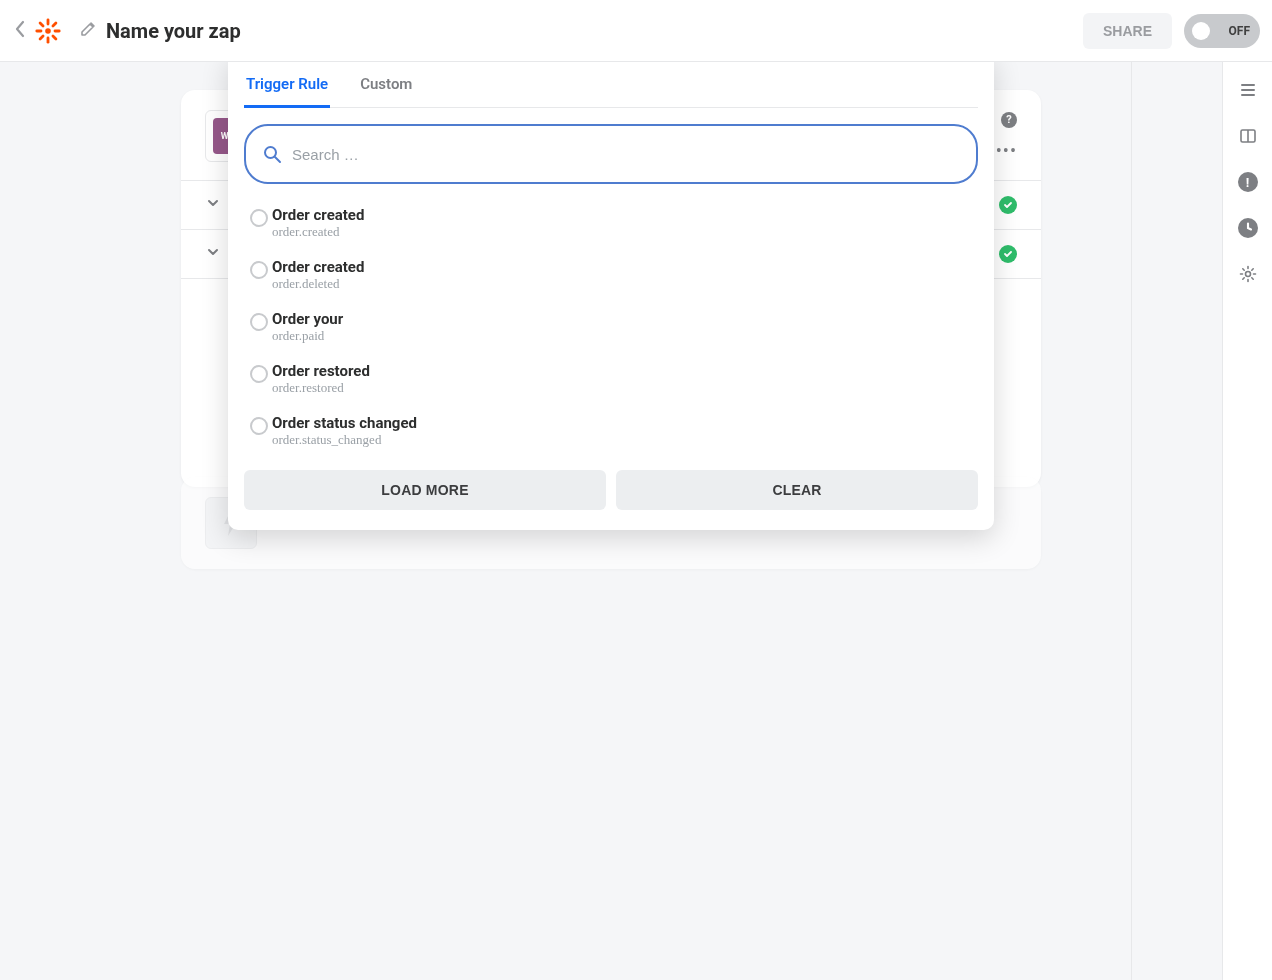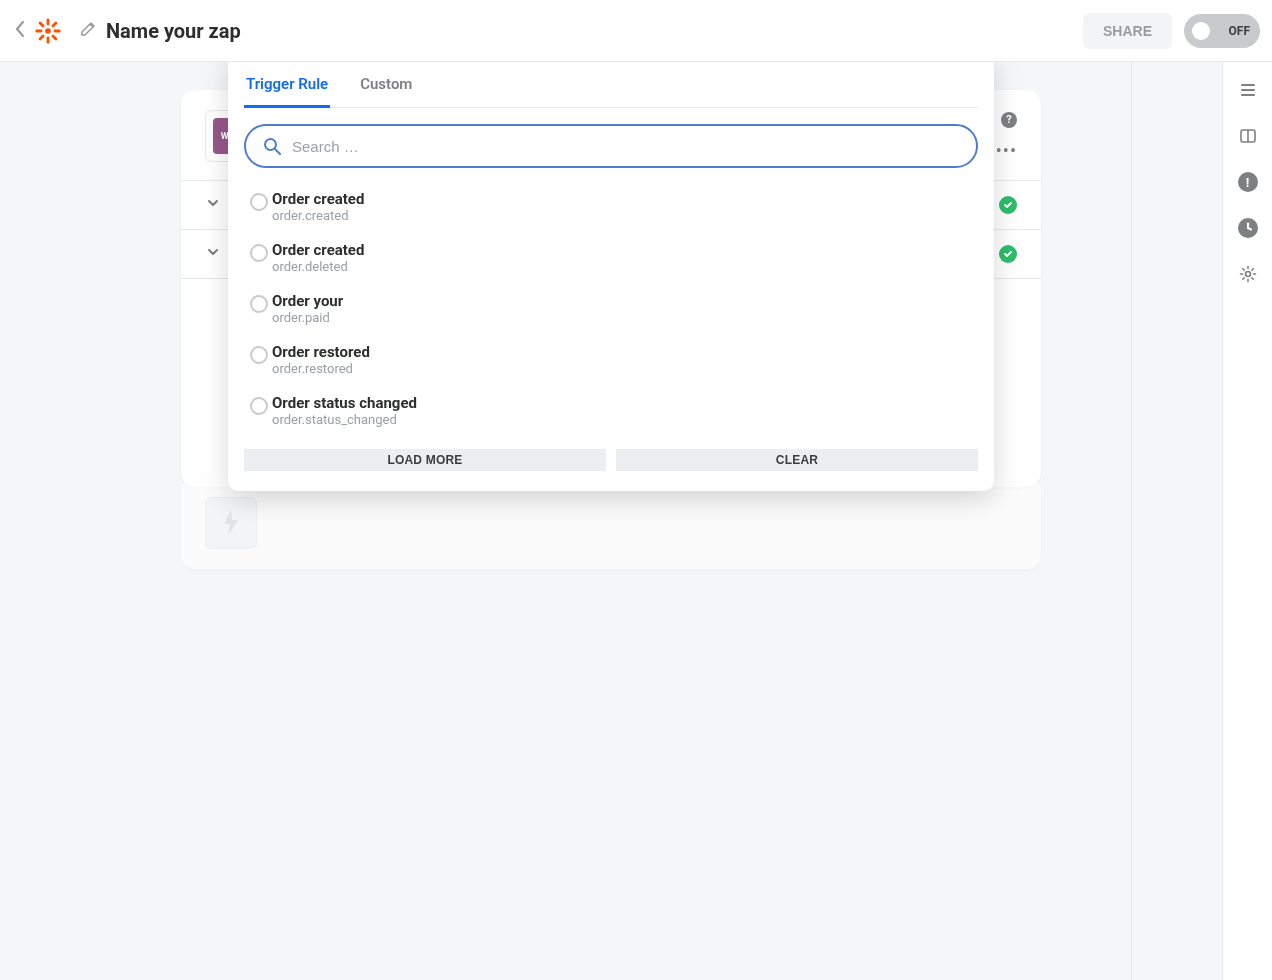--- a/index.html
+++ b/index.html
@@ -54,33 +54,33 @@
 .select-box { background: #eceef0; border-radius: 6px; padding: 10px 14px; display: flex; align-items: center; gap: 10px; cursor: pointer; position: relative; }
 .select-icon { width: 22px; height: 22px; background: #96588a; border-radius: 3px; display: flex; align-items: center; justify-content: center; color: #fff; font-size: 7px; font-weight: 700; }
 .select-placeholder { color: #136bf5; font-size: 15px; font-weight: 600; flex: 1; }
 .sort-arrows { color: #136bf5; font-size: 12px; line-height: 6px; display: flex; flex-direction: column; }
 
 
 .dropdown { width: 766px; margin: 10px auto 0; background: #fff; border-radius: 10px; box-shadow: 0 8px 28px rgba(0,0,0,0.16); padding: 12px 16px 20px; position: relative; z-index: 10; }
 .dd-tabs { display: flex; gap: 28px; border-bottom: 1px solid #e7e8ea; margin-bottom: 16px; }
 .dd-tab { font-size: 15px; font-weight: 600; padding: 10px 2px 12px; color: #7d7f83; cursor: pointer; border-bottom: 3px solid transparent; margin-bottom: -1px; }
 .dd-tab.active { color: #136bf5; border-bottom-color: #136bf5; }
-.dd-search { border: 2px solid #4f7ccf; border-radius: 24px; padding: 10px 16px; display: flex; align-items: center; gap: 10px; margin-bottom: 14px; }
+.dd-search { border: 2px solid #4f7ccf; border-radius: 24px; padding: 18px 16px; display: flex; align-items: center; gap: 10px; margin-bottom: 14px; }
 .dd-search svg { width: 20px; height: 20px; color: #4f7ccf; }
 .dd-search input { border: none; outline: none; font-size: 15px; flex: 1; color: #333; }
 .dd-search input::placeholder { color: #9aa0a6; }
 
 .option-row { display: flex; align-items: flex-start; gap: 4px; padding: 8px 6px 10px; cursor: pointer; }
 .radio { width: 18px; height: 18px; border: 2px solid #c8cacd; border-radius: 50%; flex-shrink: 0; margin-top: 3px; }
 .option-text { display: flex; flex-direction: column; }
 .option-title { font-size: 15px; font-weight: 700; color: #2d2e2e; }
-.option-sub { font-size: 13px; color: #9aa0a6; }
+.option-sub { font-size: 13px; color: #9aa0a6; font-family: Liberation Serif, serif; }
 
 .dd-buttons { display: flex; gap: 10px; margin-top: 12px; }
-.dd-btn { flex: 1; border: none; background: #eceef0; border-radius: 0; padding: 4px; font-size: 12px; font-weight: 700; color: #3c3d3f; cursor: pointer; letter-spacing: 0.2px; }
+.dd-btn { flex: 1; border: none; background: #eceef0; border-radius: 6px; padding: 12px; font-size: 14px; font-weight: 700; color: #3c3d3f; cursor: pointer; letter-spacing: 0.2px; }
 
 
 .action-card { width: 860px; margin: 60px auto 0; background: #fff; border-radius: 14px; box-shadow: 0 1px 3px rgba(0,0,0,0.06); padding: 20px 24px; display: flex; align-items: center; gap: 18px; position: relative; z-index: 1; opacity: 0.6; }
 .action-icon { width: 52px; height: 52px; background: #f3f4f6; border: 1px solid #e7e8ea; border-radius: 6px; display: flex; align-items: center; justify-content: center; color: #c8cacd; }
 
 
 .v-divider { position: absolute; right: 90px; top: 0; bottom: 0; width: 1px; background: #e7e8ea; }
 </style>
 </head>
 <body>

